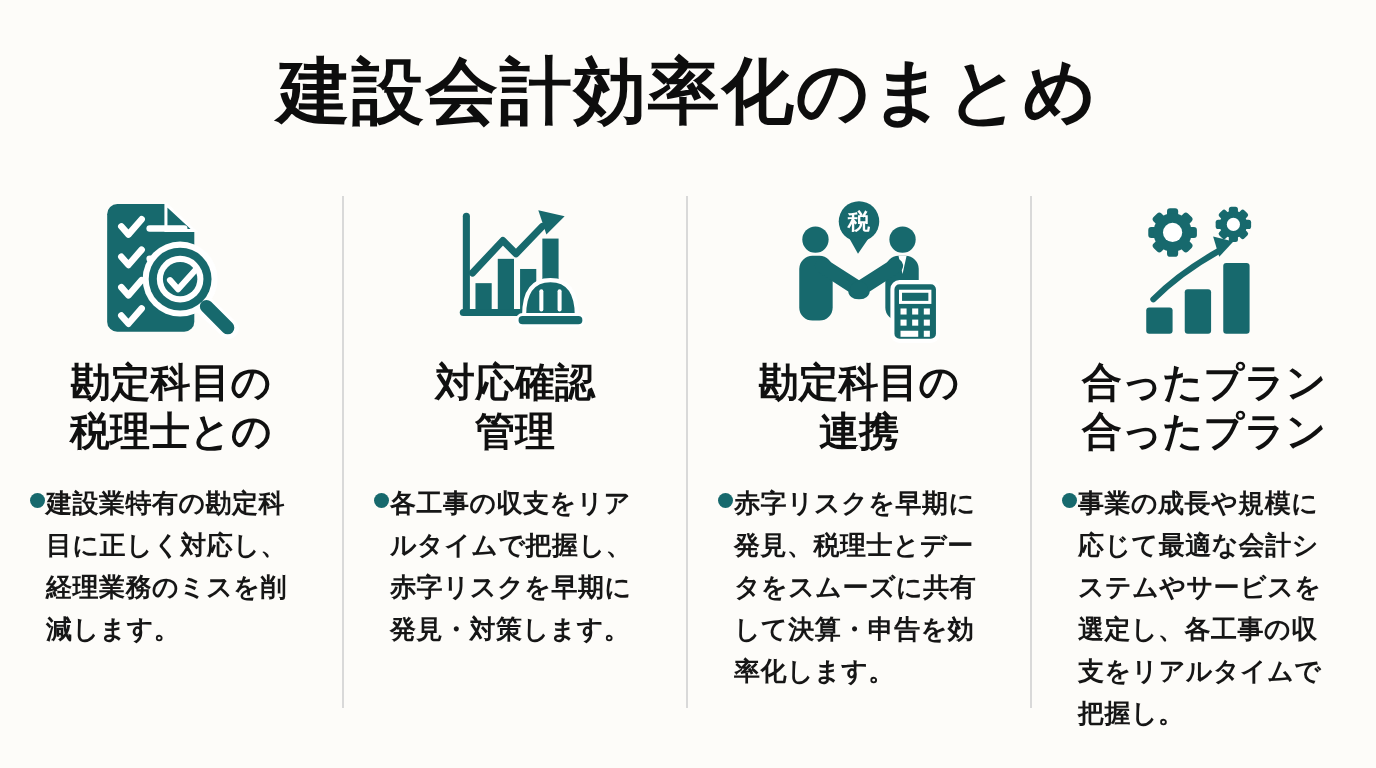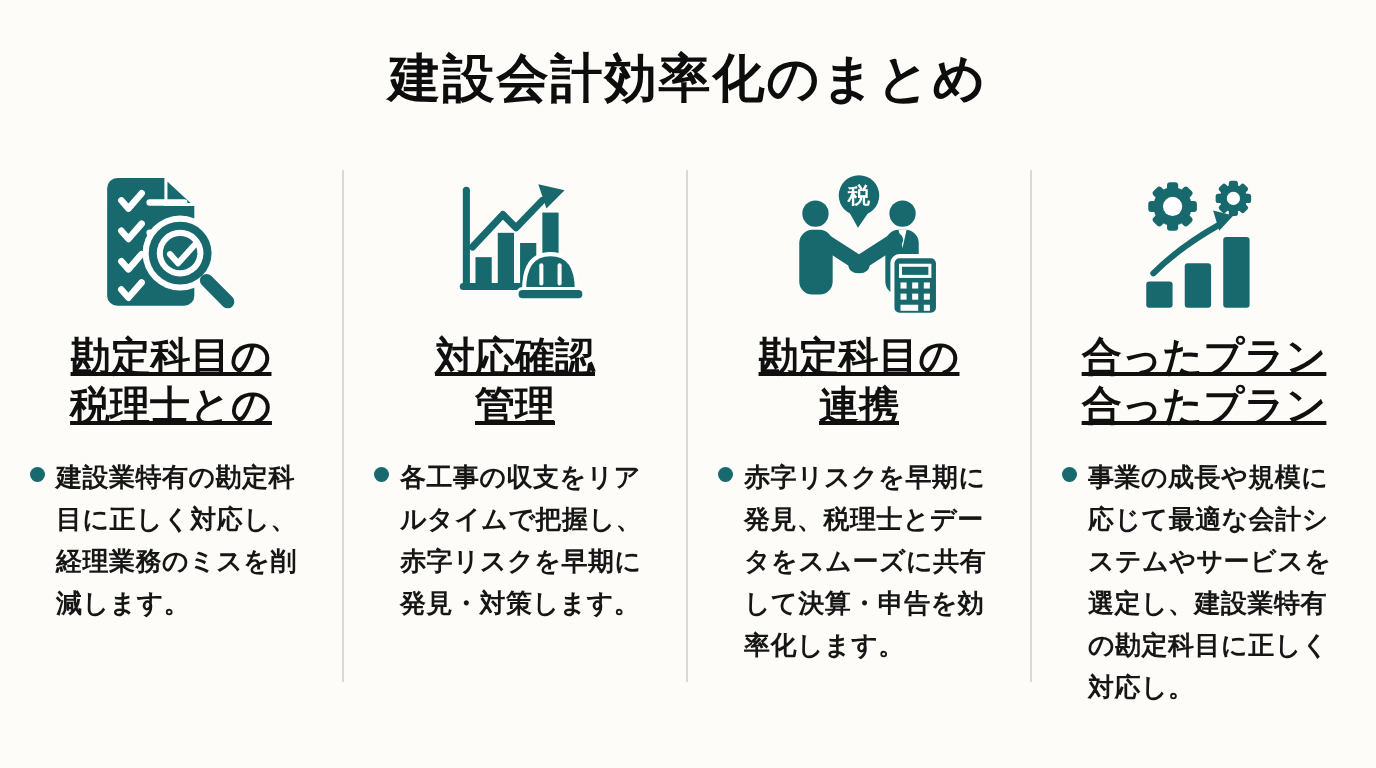--- a/index.html
+++ b/index.html
@@ -12,21 +12,21 @@
   html,body{width:1376px;height:768px;overflow:hidden;}
   body{
     background:var(--bg);
     font-family:"Liberation Sans","DejaVu Sans",sans-serif;
     color:var(--ink);
   }
   .page{width:1376px;height:768px;position:relative;}
   .page-title{
     text-align:center;
     margin-top:44px;
-    font-size:52px;
+    font-size:72px;
     font-weight:900;
     letter-spacing:2px;
     color:#0d0d0d;
   }
   .columns{
     display:grid;
     grid-template-columns:repeat(4,1fr);
     margin-top:56px;
     align-items:start;
   }
@@ -42,27 +42,26 @@
     justify-content:center;
   }
   .icon-svg{color:var(--teal);}
   .heading{
     margin-top:12px;
     text-align:center;
     font-size:40px;
     font-weight:900;
     line-height:1.22;
     color:#101010;
-    text-decoration:underline;
   }
   .body-row{
     margin-top:26px;
     display:flex;
     align-items:flex-start;
-    gap:11px;
+    gap:1px;
     padding-left:4px;
   }
   .bullet{
     flex:0 0 auto;
     width:15px;height:15px;
     margin-top:11px;
     border-radius:50%;
     background:var(--teal);
   }
   .body-text{
@@ -202,18 +201,18 @@
           <g fill="currentColor">
             <rect x="18" y="108" width="26" height="26" rx="3"></rect>
             <rect x="56" y="90" width="26" height="44" rx="3"></rect>
             <rect x="94" y="64" width="26" height="70" rx="3"></rect>
           </g>
         </svg>
       </div>
       <h2 class="heading"><span>合ったプラン</span><br><span>合ったプラン</span></h2>
       <div class="body-row">
         <span class="bullet"></span>
-        <p class="body-text">事業の成長や規模に応じて最適な会計システムやサービスを選定し、建設業特有の勘定科目に正しく対応し。</p>
+        <p class="body-text">事業の成長や規模に応じて最適な会計システムやサービスを選定し、各工事の収支をリアルタイムで把握し。</p>
       </div>
     </section>
 
   </div>
 </div>
 
 </body></html>

